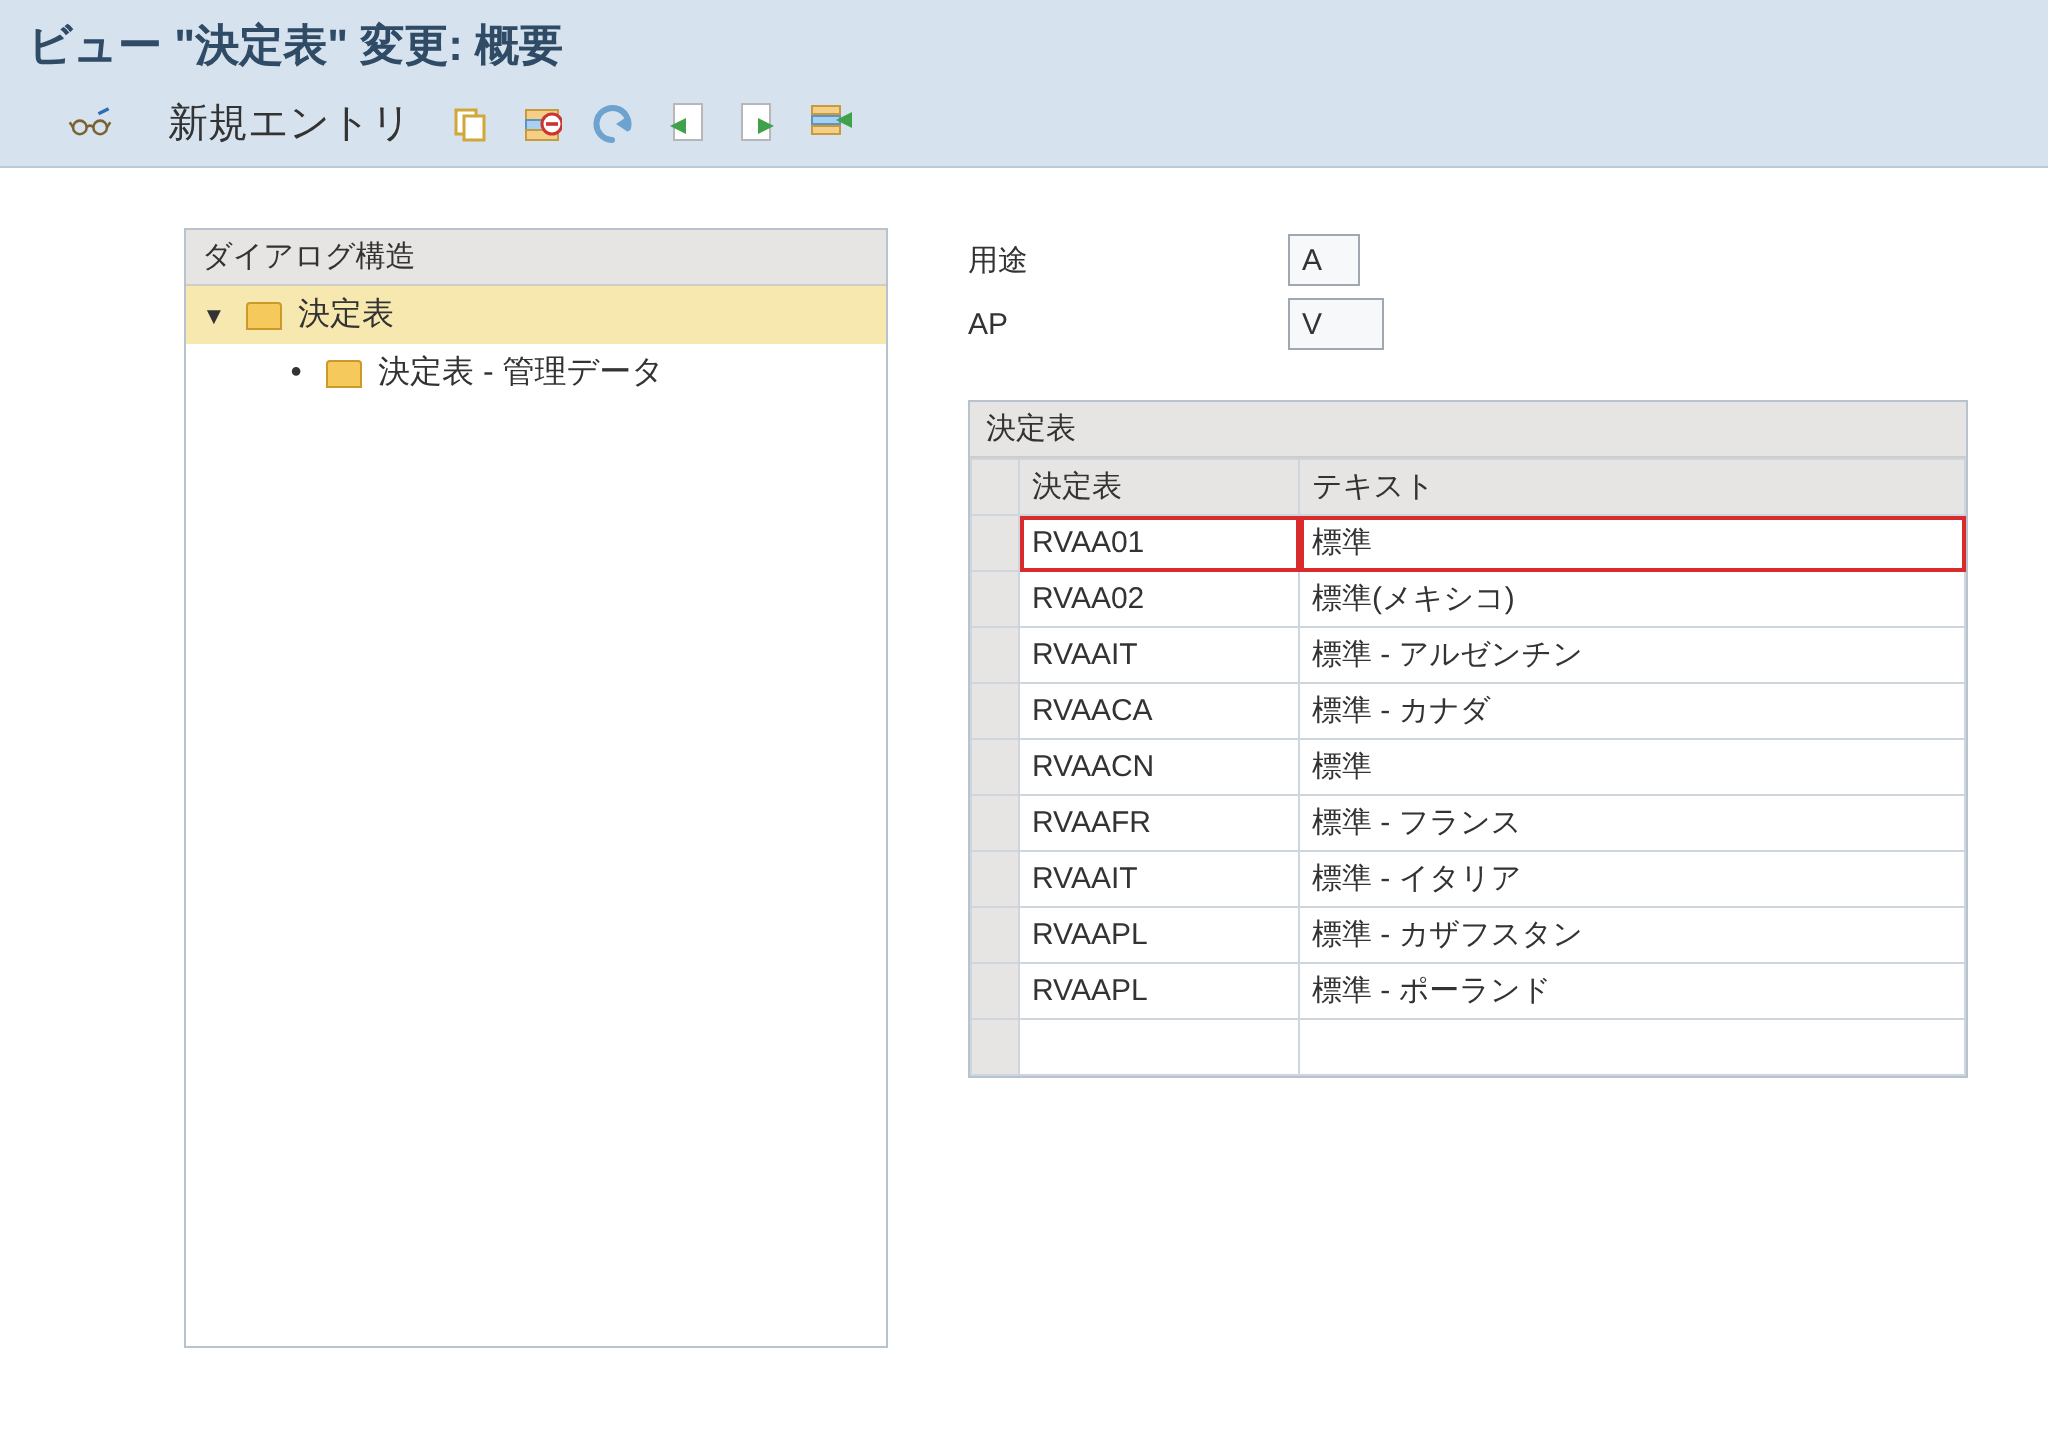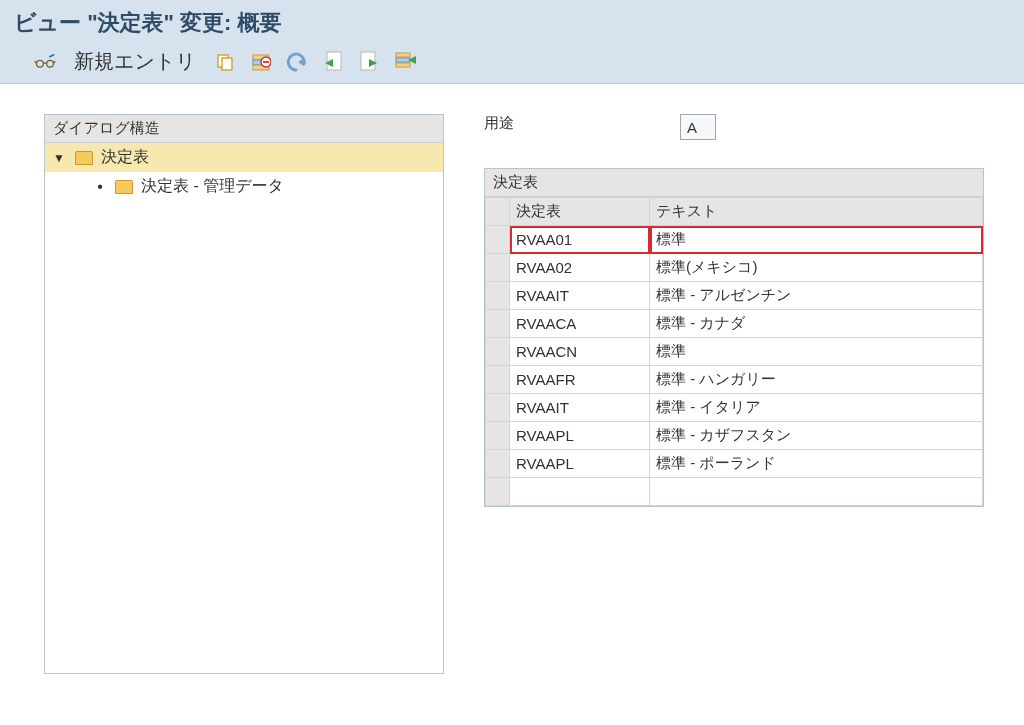--- a/index.html
+++ b/index.html
@@ -2,39 +2,39 @@
 <html><head>
 <meta charset="utf-8">
 <style>
   * { box-sizing: border-box; }
   html, body { margin:0; padding:0; font-family: "Helvetica Neue", Arial, "Hiragino Kaku Gothic ProN", "Meiryo", sans-serif; font-size:15px; color:#333; }
   body { background:#fff; width:1024px; height:725px; overflow:hidden; }
 
   .header-bar { background:#d6e3ef; border-bottom:1px solid #b9cbdb; padding:8px 14px 0 14px; }
   .page-title { font-size:22px; font-weight:bold; color:#2f4b66; margin:0 0 8px 0; }
   .toolbar { display:flex; align-items:center; gap:14px; padding:2px 20px 8px 20px; }
-  .toolbar .tb-text { font-size:20px; color:#333; padding:0 4px; }
+  .toolbar .tb-text { font-size:20px; color:#333; padding:0 4px;margin-left:10px; }
   .tb-icon { width:22px; height:22px; display:inline-flex; align-items:center; justify-content:center; }
 
   .content { display:flex; gap:40px; padding:30px 40px 0 44px; }
-  .left-col { width:400px; }
+  .left-col { width:400px;margin-left:48px; }
   .right-col { flex:1; min-width:500px; }
 
   
   .tree-panel { border:1px solid #b7c3cf; background:#fff; height:560px; }
   .tree-header { background:#e7e5e3; border-bottom:1px solid #cfcdca; padding:4px 8px; font-size:15px; color:#333; }
   .tree-row { display:flex; align-items:center; gap:8px; padding:4px 8px; font-size:16px; }
   .tree-row.level0 { background:#f7e8b0; }
   .tree-row.level1 { padding-left:48px; background:#fff; }
   .folder-ico { width:18px; height:14px; background:#f6c95c; border:1px solid #cc9a2a; border-radius:2px 2px 0 0; display:inline-block; }
   .tree-arrow { font-size:12px; color:#333; width:14px; }
   .tree-dot { color:#333; width:14px; text-align:center; }
 
   
-  .form-row { display:flex; align-items:flex-start; height:32px;gap:36px; }
+  .form-row { display:flex; align-items:center; height:32px; }
   .form-label { width:160px; font-size:15px; }
   .form-input { border:1px solid #9fa8b1; background:#f6f8fa; height:26px; padding:0 6px; font-size:15px; color:#333; font-family:inherit; }
   .form-input.narrow { width:36px; }
   .form-input.med { width:48px; }
 
   
   .grid-wrap { margin-top:22px; border:1px solid #b7c3cf; background:#fff; }
   .grid-title { background:#e7e5e3; border-bottom:1px solid #cfcdca; padding:4px 8px; font-size:15px; }
   table.grid { border-collapse:collapse; width:100%; table-layout:fixed; }
   table.grid th, table.grid td { border:1px solid #cfd5dc; padding:4px 6px; text-align:left; font-size:15px; font-weight:normal; height:28px; }
@@ -133,20 +133,24 @@
         <span class="folder-ico"></span>
         <span>決定表 - 管理データ</span>
       </div>
     </div>
   </div>
 
   <div class="right-col">
     <div class="form-row">
       <span class="form-label">用途</span>
       <input class="form-input narrow" value="A" style="">
+    </div>
+    <div class="form-row">
+      <span class="form-label">AP</span>
+      <input class="form-input med" value="V" style="">
     </div>
 
     <div class="grid-wrap">
       <div class="grid-title">決定表</div>
       <table class="grid">
         <colgroup>
             <col class="selcol">
             <col class="codecol">
             <col>
           </colgroup>
@@ -179,21 +183,21 @@
               <td>標準 - カナダ</td>
             </tr>
             <tr>
               <td class="selcell"></td>
               <td>RVAACN</td>
               <td>標準</td>
             </tr>
             <tr>
               <td class="selcell"></td>
               <td>RVAAFR</td>
-              <td>標準 - ハンガリー</td>
+              <td>標準 - フランス</td>
             </tr>
             <tr>
               <td class="selcell"></td>
               <td>RVAAIT</td>
               <td>標準 - イタリア</td>
             </tr>
             <tr>
               <td class="selcell"></td>
               <td>RVAAPL</td>
               <td>標準 - カザフスタン</td>

